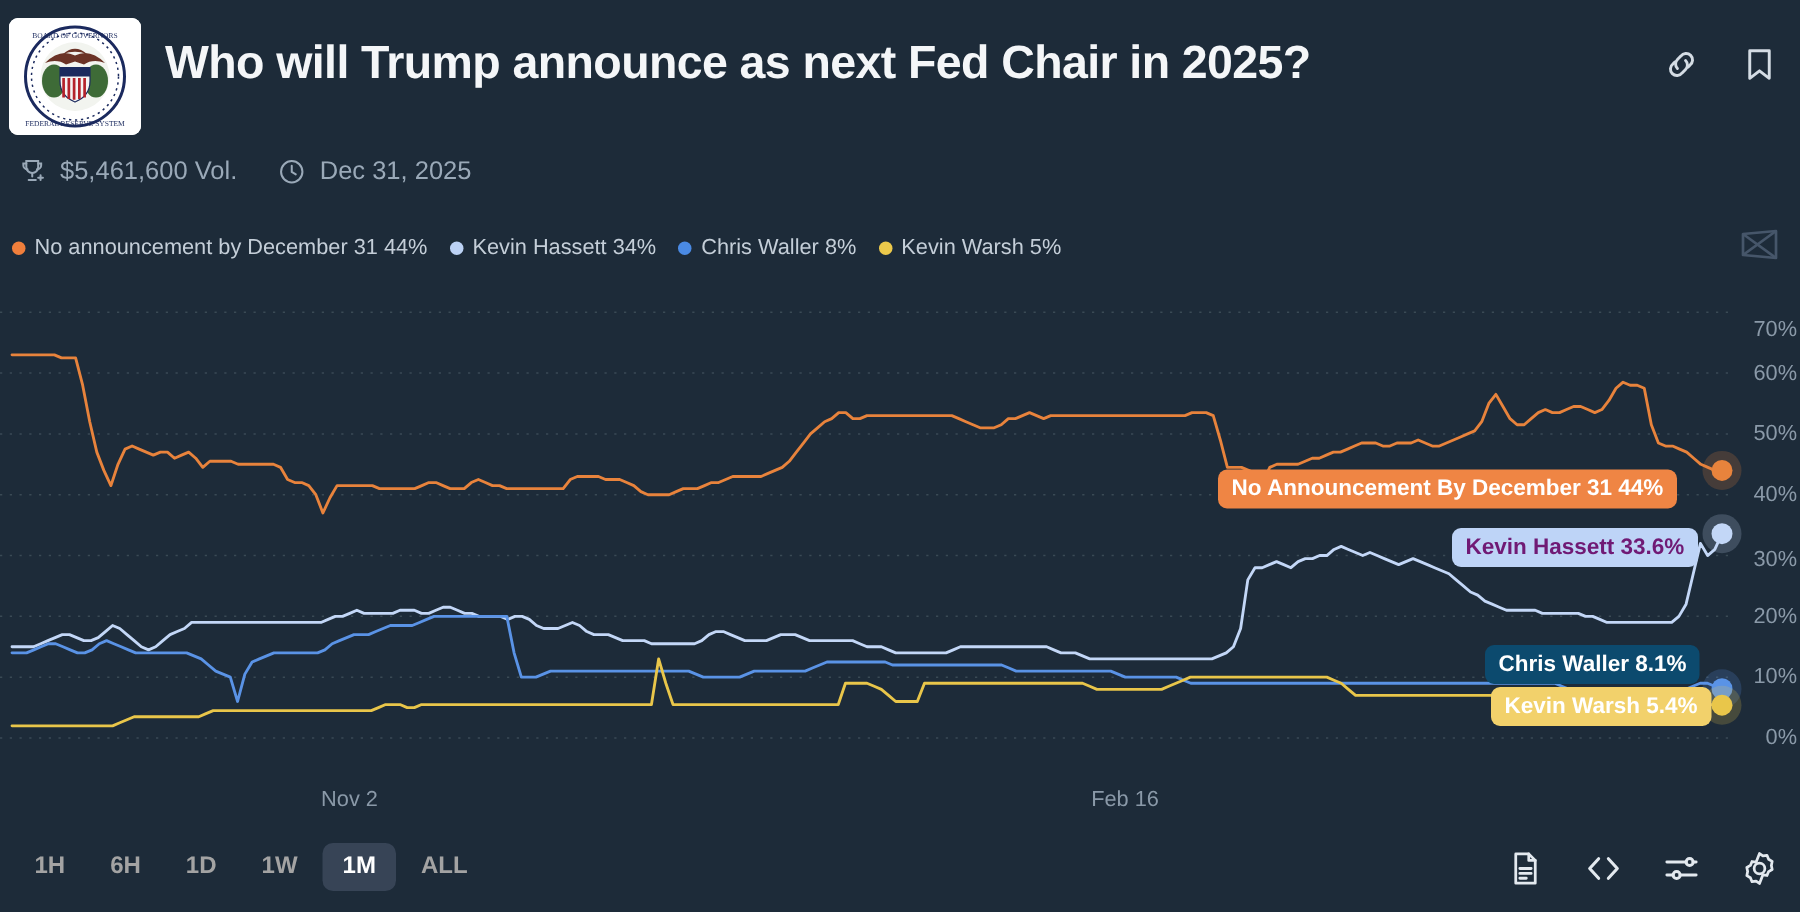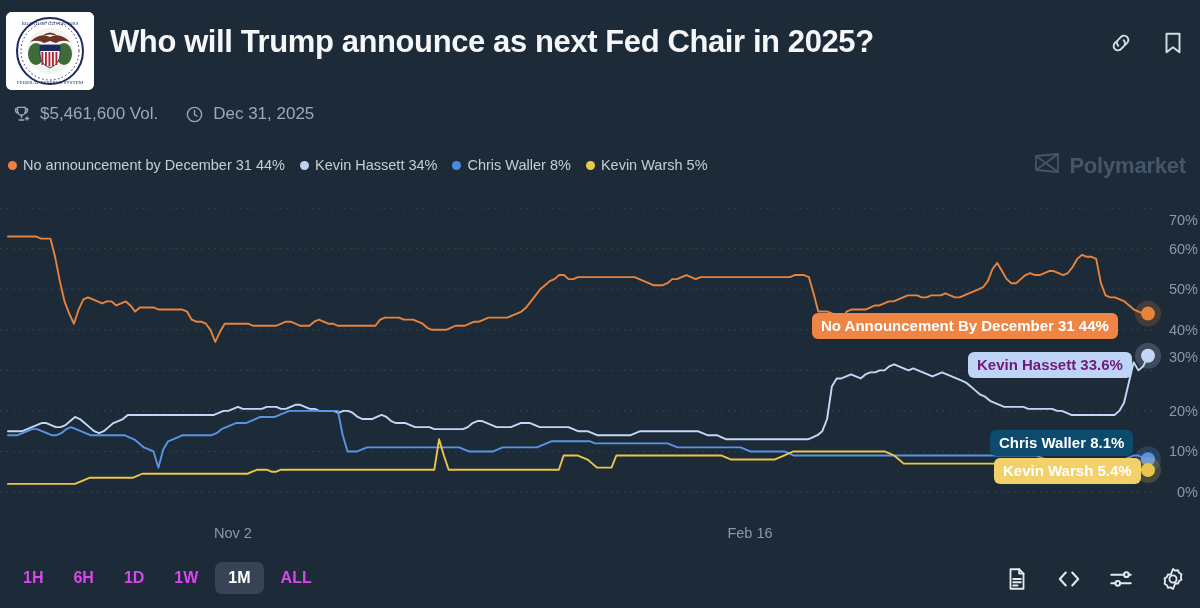--- a/index.html
+++ b/index.html
@@ -70,21 +70,21 @@
   .chip {
     position: absolute; border-radius: 6px; padding: 3px 9px 4px 9px;
     font-size: 15px; font-weight: bold; white-space: nowrap; line-height: 19px;
   }
 
   
   .footer { position: absolute; left: 0; top: 560px; width: 1200px; height: 48px; }
   .ranges { position: absolute; left: 10px; top: 2px; display: flex; gap: 4px; }
   .range {
     padding: 7px 13px; border-radius: 7px; font-size: 16px; font-weight: bold;
-    color: #d946ef; cursor: pointer; line-height: 18px;
+    color: #a3a3a3; cursor: pointer; line-height: 18px;
   }
   .range.active { background: #374456; color: #ffffff; }
   .tools { position: absolute; right: 14px; top: 6px; display: flex; gap: 26px; }
   .tools .ic { width: 26px; height: 26px; cursor: pointer; }
 </style>
 </head>
 <body>
 
 <div id="app">
 
@@ -172,21 +172,20 @@
     </div>
 
   <div class="watermark">
     <span>
       <svg width="26" height="22" viewBox="0 0 26 22" fill="none" stroke="#46566a" stroke-width="1.8" stroke-linejoin="round">
         <path d="M2 4 L24 2 L24 20 L2 18 Z"></path>
         <path d="M2 4 L24 20"></path>
           <path d="M2 18 L24 2"></path>
       </svg>
     </span>
-    <span>Polymarket</span>
   </div>
 
   <div class="chart-area">
     <svg id="chart-svg" width="1200" height="330" viewBox="0 0 1200 330">
         <line x1="0" x2="1156" y1="12.164383561643831" y2="12.164383561643831" stroke="#3a4a55" stroke-width="1" stroke-dasharray="1.5 5"></line>
         <line x1="0" x2="1156" y1="52.712328767123296" y2="52.712328767123296" stroke="#3a4a55" stroke-width="1" stroke-dasharray="1.5 5"></line>
         <line x1="0" x2="1156" y1="93.26027397260276" y2="93.26027397260276" stroke="#3a4a55" stroke-width="1" stroke-dasharray="1.5 5"></line>
         <line x1="0" x2="1156" y1="133.8082191780822" y2="133.8082191780822" stroke="#3a4a55" stroke-width="1" stroke-dasharray="1.5 5"></line>
         <line x1="0" x2="1156" y1="174.35616438356163" y2="174.35616438356163" stroke="#3a4a55" stroke-width="1" stroke-dasharray="1.5 5"></line>
         <line x1="0" x2="1156" y1="214.90410958904113" y2="214.90410958904113" stroke="#3a4a55" stroke-width="1" stroke-dasharray="1.5 5"></line>
@@ -205,21 +204,21 @@
         <circle cx="1148" cy="274.1041095890411" r="13" fill="#e9c64a" opacity="0.2"></circle>
         <circle cx="1148" cy="274.1041095890411" r="7" fill="#e9c64a"></circle>
       </svg>
   </div>
 
   <div class="yaxis" id="yaxis">
       <div class="ytick" style="top: 24px;">70%</div>
       <div class="ytick" style="top: 52.7123px;">60%</div>
       <div class="ytick" style="top: 93.2603px;">50%</div>
       <div class="ytick" style="top: 133.808px;">40%</div>
-      <div class="ytick" style="top: 161px;">30%</div>
+      <div class="ytick" style="top: 177px;">30%</div>
       <div class="ytick" style="top: 214.904px;">20%</div>
       <div class="ytick" style="top: 255.452px;">10%</div>
       <div class="ytick" style="top: 296px;">0%</div>
     </div>
   <div class="xlabels" id="xlabels">
       <div class="xtick" style="left: 233px;">Nov 2</div>
       <div class="xtick" style="left: 750px;">Feb 16</div>
     </div>
   <div id="chips">
       <div class="chip" style="left: 812px; top: 313px; background: rgb(239, 133, 68); color: rgb(255, 255, 255);">No Announcement By December 31 44%</div>

